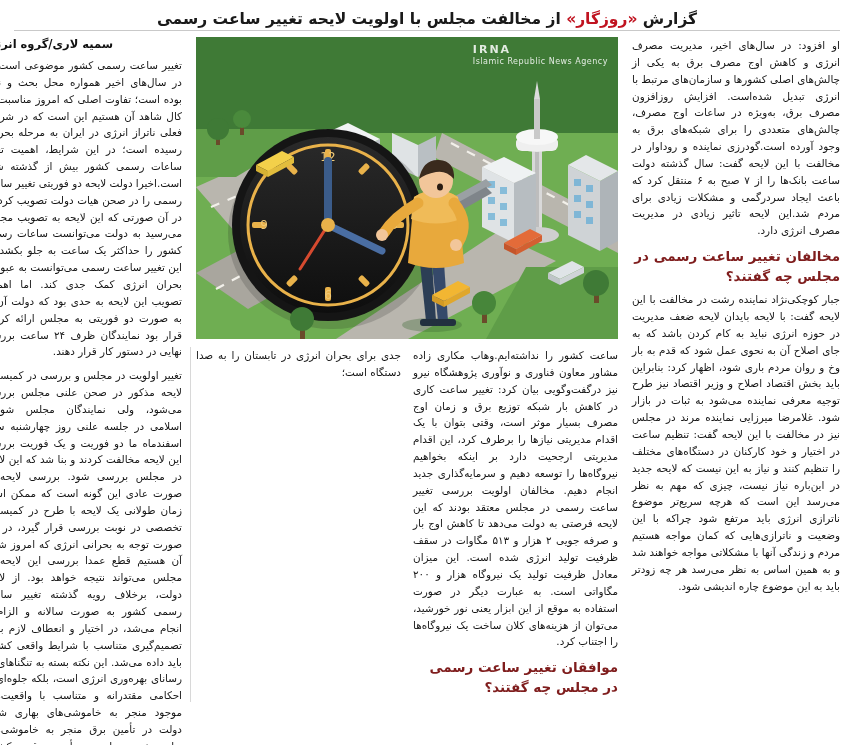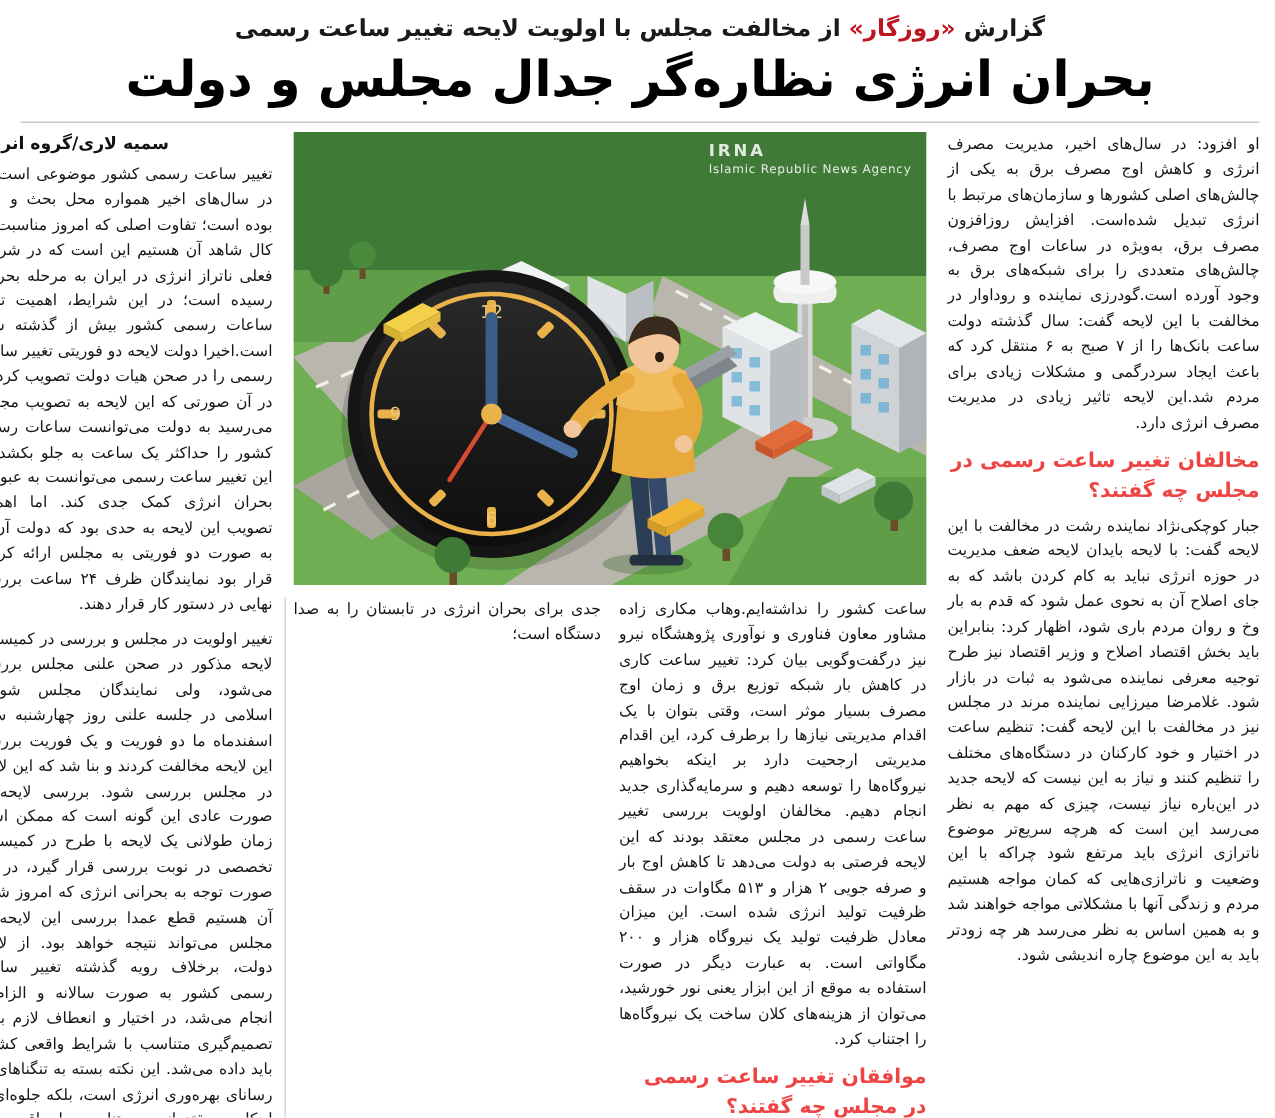--- a/index.html
+++ b/index.html
@@ -78,21 +78,21 @@
     font-size: 11.5px;
     font-weight: bold;
     text-align: left;
     direction: rtl;
     margin: 0 0 6px 0;
     color: #111;
   }
   .subhead {
     font-size: 13.5px;
     font-weight: bold;
-    color: #ef4444;
+    color: #7f1d1d;
     direction: rtl;
     text-align: right;
     line-height: 1.45;
     margin: 8px 0 5px 0;
   }
   
   .illus-wrap {
     width: 100%;
     height: 302px;
     position: relative;
@@ -132,21 +132,20 @@
 </style>
 </head>
 <body>
 
 <div class="page">
 
   <div class="kicker">
     <span>گزارش </span><span class="accent">«روزگار»</span><span> از مخالفت مجلس با اولویت لایحه تغییر ساعت رسمی</span>
   </div>
 
-  <h1 class="headline">بحران انرژی نظاره‌گر جدال مجلس و دولت</h1>
 
   <div class="rule"></div>
 
   <div class="grid">
 
     <div class="col">
       <p class="body">او افزود: در سال‌های اخیر، مدیریت مصرف انرژی و کاهش اوج مصرف برق به یکی از چالش‌های اصلی کشورها و سازمان‌های مرتبط با انرژی تبدیل شده‌است. افزایش روزافزون مصرف برق، به‌ویژه در ساعات اوج مصرف، چالش‌های متعددی را برای شبکه‌های برق به وجود آورده است.گودرزی نماینده و روداوار در مخالفت با این لایحه گفت: سال گذشته دولت ساعت بانک‌ها را از ۷ صبح به ۶ منتقل کرد که باعث ایجاد سردرگمی و مشکلات زیادی برای مردم شد.این لایحه تاثیر زیادی در مدیریت مصرف انرژی دارد.</p>
       <div class="subhead">مخالفان تغییر ساعت رسمی در مجلس چه گفتند؟</div>
       <p class="body">جبار کوچکی‌نژاد نماینده رشت در مخالفت با این لایحه گفت: با لایحه بایدان لایحه ضعف مدیریت در حوزه انرژی نباید به کام کردن باشد که به جای اصلاح آن به نحوی عمل شود که قدم به بار وخ و روان مردم باری شود، اظهار کرد: بنابراین باید بخش اقتصاد اصلاح و وزیر اقتصاد نیز طرح توجیه معرفی نماینده می‌شود به ثبات در بازار شود. غلامرضا میرزایی نماینده مرند در مجلس نیز در مخالفت با این لایحه گفت: تنظیم ساعت در اختیار و خود کارکنان در دستگاه‌های مختلف را تنظیم کنند و نیاز به این نیست که لایحه جدید در این‌باره نیاز نیست، چیزی که مهم به نظر می‌رسد این است که هرچه سریع‌تر موضوع ناترازی انرژی باید مرتفع شود چراکه با این وضعیت و ناترازی‌هایی که کمان مواجه هستیم مردم و زندگی آنها با مشکلاتی مواجه خواهند شد و به همین اساس به نظر می‌رسد هر چه زودتر باید به این موضوع چاره اندیشی شود.</p>
     </div>

